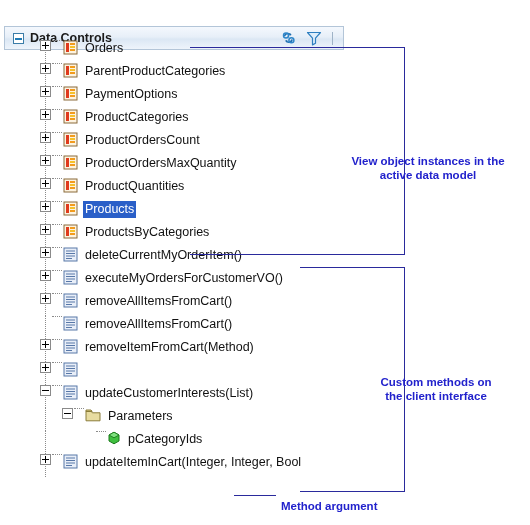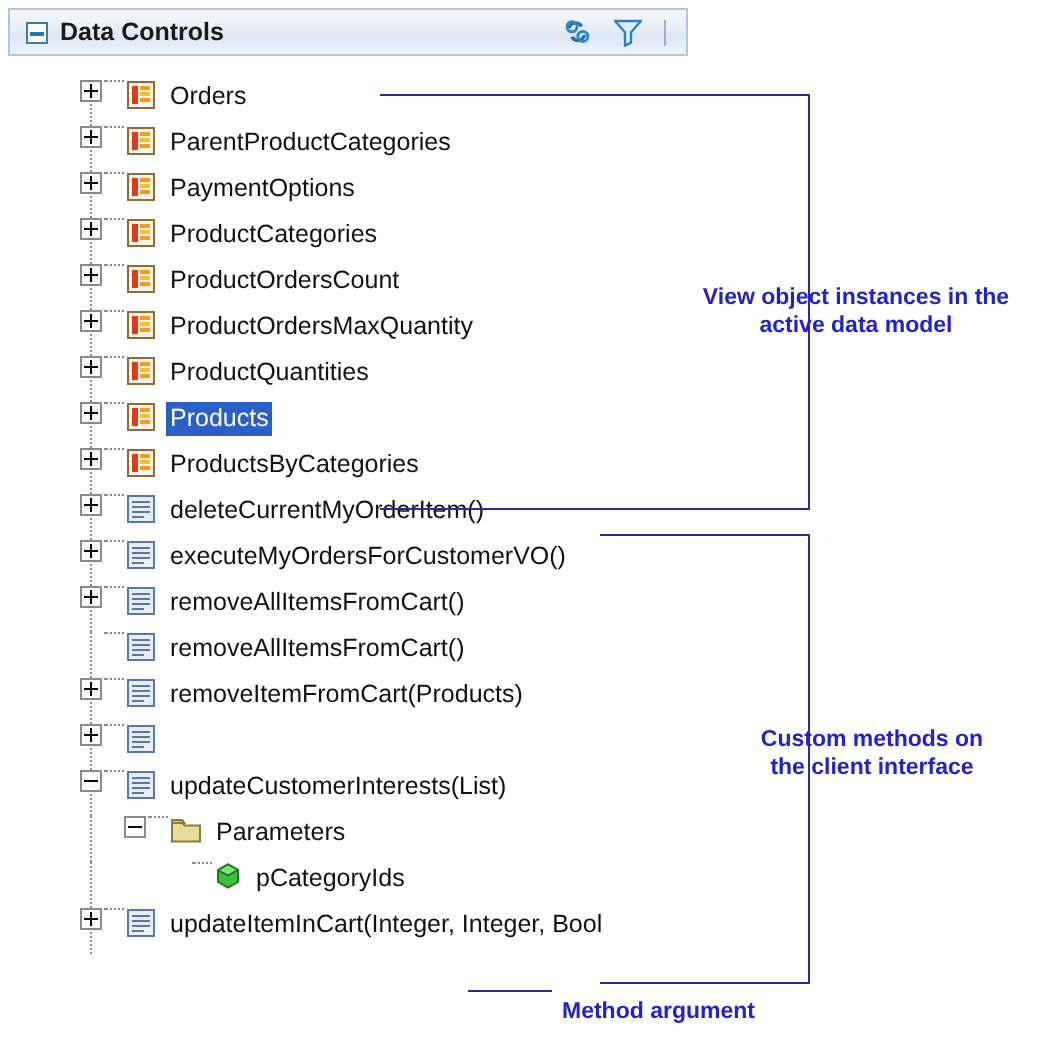--- a/index.html
+++ b/index.html
@@ -11,21 +11,21 @@
     font-family: "Liberation Sans", sans-serif;
     font-size: 12px;
     color: #000;
     position: relative;
     overflow: hidden;
   }
 
   
   .panel {
     position: absolute;
-    left: 4px; top: 4px;
+    left: 4px; top: 26px;
     width: 340px;
     height: 24px;
     background: linear-gradient(to bottom, #f4f8fd 0%, #e7eff8 45%, #dbe7f4 55%, #eef4fb 100%);
     border: 1px solid #b3c5d8;
     box-sizing: border-box;
     display: flex;
     align-items: center;
   }
   .panel-toggle {
     width: 11px; height: 11px;
@@ -128,20 +128,21 @@
 
   
   .anno {
     position: absolute;
     color: #2222cc;
     font-weight: 700;
     font-size: 11.5px;
     line-height: 14px;
     text-align: center;
     white-space: pre-line;
+    margin-top: 12px;
   }
   .bracket {
     position: absolute;
     border: 1px solid #2a2a9c;
     border-left: none;
     box-sizing: border-box;
   }
   .leader {
     position: absolute;
     height: 1px;
@@ -371,21 +372,21 @@
       <div class="indent" style="width: 36px;"></div>
       <div class="exp plus"></div>
       <div class="dots"></div>
       <span class="icon"><svg width="15" height="15" viewBox="0 0 15 15">
           <rect x="1" y="1" width="13" height="13" fill="#e8eef8" stroke="#5878a8" stroke-width="1"></rect>
           <rect x="3" y="3.5" width="9" height="1" fill="#5878a8"></rect>
           <rect x="3" y="6" width="9" height="1" fill="#5878a8"></rect>
           <rect x="3" y="8.5" width="9" height="1" fill="#5878a8"></rect>
           <rect x="3" y="11" width="6" height="1" fill="#5878a8"></rect>
         </svg></span>
-      <span class="label">removeItemFromCart(Products)</span>
+      <span class="label">removeItemFromCart(Method)</span>
     </div>
     <div class="row">
       <div class="vline" style="left: 41px;"></div>
       <div class="indent" style="width: 36px;"></div>
       <div class="exp plus"></div>
       <div class="dots"></div>
       <span class="icon"><svg width="15" height="15" viewBox="0 0 15 15">
           <rect x="1" y="1" width="13" height="13" fill="#e8eef8" stroke="#5878a8" stroke-width="1"></rect>
           <rect x="3" y="3.5" width="9" height="1" fill="#5878a8"></rect>
           <rect x="3" y="6" width="9" height="1" fill="#5878a8"></rect>

